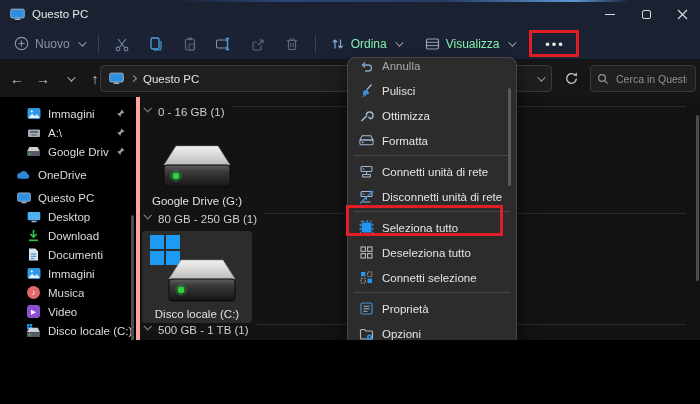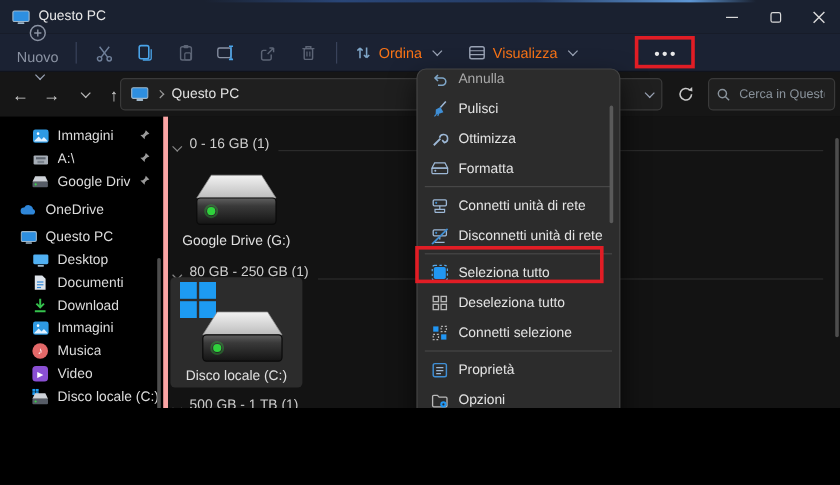--- a/index.html
+++ b/index.html
@@ -15,22 +15,22 @@
   .title-left{position:absolute;left:10px;top:0;height:28px;display:flex;align-items:center;gap:7px;}
   .title-text{font-size:11.5px;color:#e8e8e8;}
   .win-controls{position:absolute;right:0;top:0;height:28px;display:flex;z-index:7;}
   .wc{width:36px;height:28px;display:flex;align-items:center;justify-content:center;color:#d9d9d9;}
   .min-glyph{display:block;width:10px;height:1px;background:#d9d9d9;}
   .max-glyph{display:block;width:9px;height:9px;border:1px solid #d9d9d9;border-radius:2px;}
 
   
   .toolbar{position:absolute;left:0;top:28px;width:700px;height:32px;background:#1b2233;
     display:flex;align-items:center;z-index:4;border-bottom:1px solid #10131c;}
-  .tbtn{display:flex;align-items:center;gap:6px;padding:4px 8px;border-radius:4px;font-size:12px;color:#f97316;}
-  .tbtn.dim{color:#8b93a3;flex-direction:column;}
+  .tbtn{display:flex;align-items:center;gap:6px;padding:4px 8px;border-radius:4px;font-size:12px;color:#86efac;}
+  .tbtn.dim{color:#8b93a3;}
   .tsep{width:1px;height:18px;background:#39425a;margin:0 6px;}
   .icon-btn{width:30px;height:24px;display:flex;align-items:center;justify-content:center;margin:0 2px;border-radius:4px;}
   .chev{display:inline-block;width:6px;height:6px;border-right:1.4px solid #9aa3b5;border-bottom:1.4px solid #9aa3b5;
     transform:rotate(45deg) translateY(-2px);margin-left:2px;}
   .more-btn{position:absolute;left:540px;top:33px;width:30px;height:22px;display:flex;align-items:center;justify-content:center;
     font-size:13px;letter-spacing:2px;color:#e8e8e8;z-index:7;}
 
   
   .addr-row{position:absolute;left:0;top:60px;width:700px;height:37px;background:#161616;
     display:flex;align-items:center;z-index:3;}
@@ -59,21 +59,21 @@
   .pin{margin-left:auto;margin-right:11px;flex:none;}
   .sicon{width:15px;height:15px;flex:none;display:flex;align-items:center;justify-content:center;}
   .round-icon{width:13px;height:13px;border-radius:50%;display:flex;align-items:center;justify-content:center;
     font-size:8px;color:#fff;}
   .sq-icon{width:13px;height:13px;border-radius:3px;display:flex;align-items:center;justify-content:center;
     font-size:6.5px;color:#fff;}
   .sb{position:absolute;width:3px;border-radius:2px;background:#4d4d4d;}
 
   
   .main{position:absolute;left:141px;top:97px;width:559px;height:307px;background:#131313;}
-  .group-header{position:absolute;left:1px;width:552px;height:20px;display:flex;align-items:flex-end;gap:8px;
+  .group-header{position:absolute;left:1px;width:552px;height:20px;display:flex;align-items:flex-start;gap:8px;
     font-size:11.5px;color:#cfcfcf;}
   .gh-chev{display:inline-block;width:6px;height:6px;border-right:1.3px solid #8a8a8a;border-bottom:1.3px solid #8a8a8a;
     transform:rotate(45deg) translateY(-1px);margin-left:2px;}
   .gh-line{flex:1;height:1px;background:#2b2b2b;margin-right:8px;}
   .tile{position:absolute;width:110px;display:flex;flex-direction:column;align-items:center;border-radius:4px;}
   .tile .drive-glyph{width:76px;height:52px;}
   .tile-label{font-size:11.5px;color:#e0e0e0;margin-top:2px;white-space:nowrap;}
   .tile.selected{background:#2c2c2c;}
   .win-logo{position:absolute;left:8px;top:4px;width:30px;height:30px;display:grid;
     grid-template-columns:14px 14px;grid-template-rows:14px 14px;gap:2px;}
@@ -331,39 +331,39 @@
           <svg width="14" height="12" viewBox="0 0 14 12">
               <rect x=".7" y="1" width="12.6" height="8.2" rx="1.2" fill="#51b0f2"></rect>
               <rect x="4.4" y="9.8" width="5.2" height="1.4" rx=".5" fill="#9fb6c8"></rect>
             </svg>
         </span>
         <span class="lbl">Desktop</span>
       </div>
 
       <div class="side-item ind1">
         <span class="sicon">
+          <svg width="13" height="13" viewBox="0 0 14 14">
+              <path d="M7 1 V8.2" stroke="#35c24d" stroke-width="1.8" fill="none"></path>
+              <path d="M3.6 5.4 L7 8.8 L10.4 5.4" stroke="#35c24d" stroke-width="1.8" fill="none"></path>
+              <path d="M2.2 12.2 H11.8" stroke="#35c24d" stroke-width="1.8"></path>
+            </svg>
+        </span>
+        <span class="lbl">Download</span>
+      </div>
+
+      <div class="side-item ind1">
+        <span class="sicon">
           <svg width="11" height="13" viewBox="0 0 11 13">
               <path d="M1 .5 H7.2 L10 3.3 V12.5 H1 Z" fill="#dde3ea"></path>
               <rect x="2.8" y="5.5" width="5.4" height="1" fill="#2f86d8"></rect>
               <rect x="2.8" y="7.8" width="5.4" height="1" fill="#2f86d8"></rect>
               <rect x="2.8" y="10.1" width="3.4" height="1" fill="#2f86d8"></rect>
             </svg>
         </span>
         <span class="lbl">Documenti</span>
-      </div>
-
-      <div class="side-item ind1">
-        <span class="sicon">
-          <svg width="13" height="13" viewBox="0 0 14 14">
-              <path d="M7 1 V8.2" stroke="#35c24d" stroke-width="1.8" fill="none"></path>
-              <path d="M3.6 5.4 L7 8.8 L10.4 5.4" stroke="#35c24d" stroke-width="1.8" fill="none"></path>
-              <path d="M2.2 12.2 H11.8" stroke="#35c24d" stroke-width="1.8"></path>
-            </svg>
-        </span>
-        <span class="lbl">Download</span>
       </div>
 
       <div class="side-item ind1">
         <span class="sicon">
           <svg width="14" height="13" viewBox="0 0 14 13">
               <rect x=".5" y="1" width="13" height="11" rx="2" fill="#2e9ae3"></rect>
               <circle cx="4.7" cy="4.4" r="1.1" fill="#fff" opacity=".95"></circle>
               <path d="M1.5 10.6 L5.2 6.8 L7.6 9.3 L9.6 7.2 L12.5 10.2 V11 H1.5 Z" fill="#dff0ff"></path>
             </svg>
         </span>

